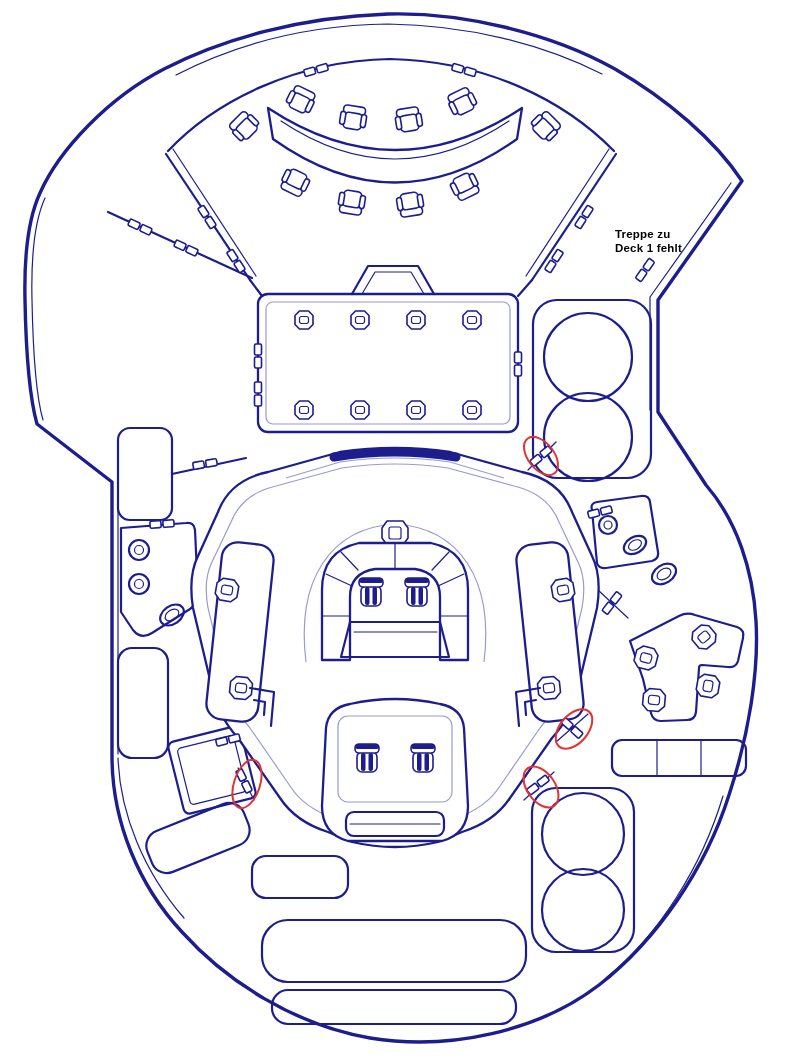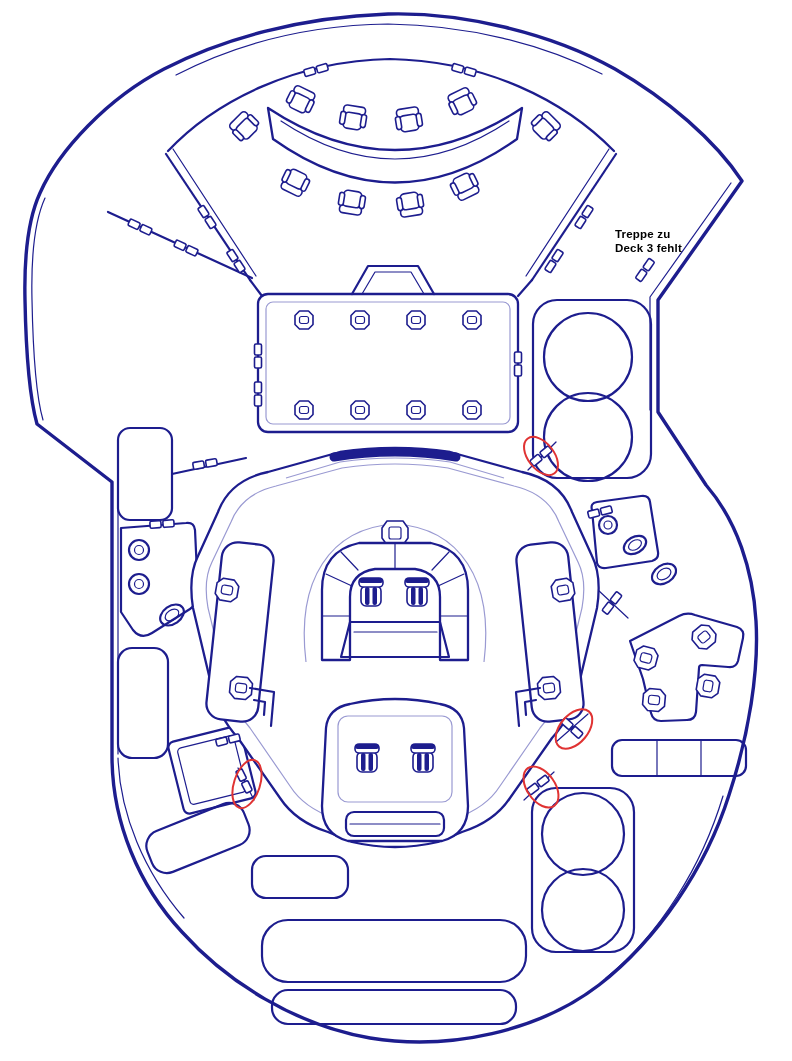--- a/index.html
+++ b/index.html
@@ -258,16 +258,16 @@
     <g>
       <ellipse cx="541" cy="456" rx="13" ry="22" transform="rotate(-38 541 456)" class="red"></ellipse>
       <ellipse cx="574" cy="729" rx="14" ry="23" transform="rotate(40 574 729)" class="red"></ellipse>
       <ellipse cx="247" cy="784" rx="13" ry="25" transform="rotate(18 247 784)" class="red"></ellipse>
       <ellipse cx="541" cy="787" rx="14" ry="23" transform="rotate(-35 541 787)" class="red"></ellipse>
     </g>
   </svg>
 
   <div class="annotation">
     <span>Treppe zu</span>
-    <span>Deck 3 fehlt</span>
+    <span>Deck 1 fehlt</span>
   </div>
 
 </div>
 
 </body></html>

